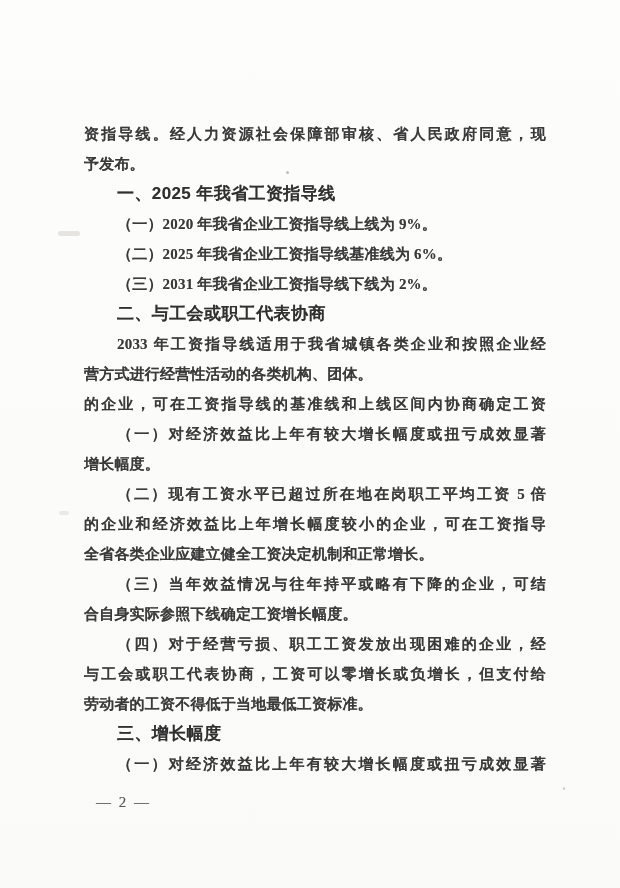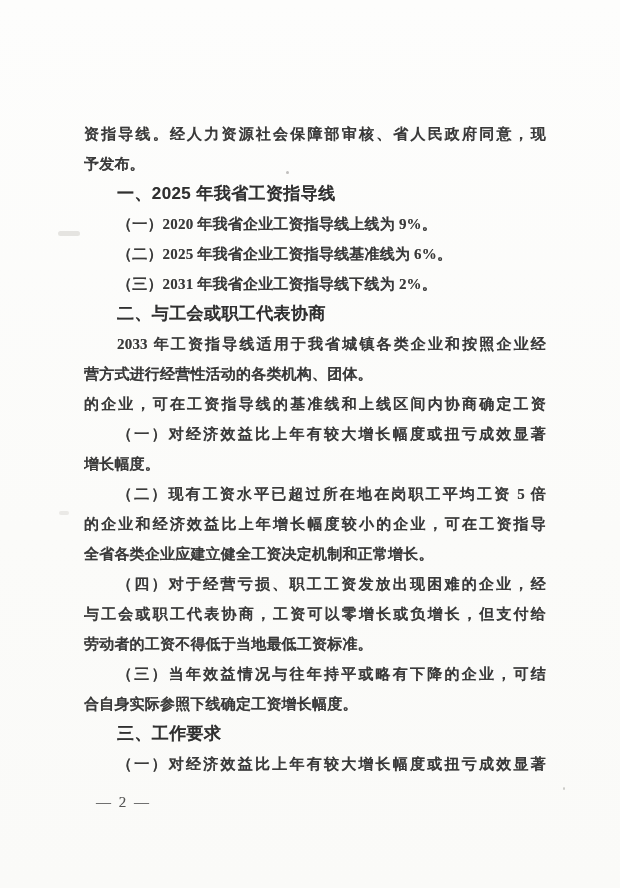--- a/index.html
+++ b/index.html
@@ -107,30 +107,30 @@
         <div class="line full">的企业，可在工资指导线的基准线和上线区间内协商确定工资</div>
         <div class="line full indent">（一）对经济效益比上年有较大增长幅度或扭亏成效显著</div>
         <div class="line">增长幅度。</div>
       </div>
       <div class="block body">
         <div class="line full indent">（二）现有工资水平已超过所在地在岗职工平均工资 5 倍</div>
         <div class="line full">的企业和经济效益比上年增长幅度较小的企业，可在工资指导</div>
         <div class="line">全省各类企业应建立健全工资决定机制和正常增长。</div>
       </div>
       <div class="block body">
+        <div class="line full indent">（三）当年效益情况与往年持平或略有下降的企业，可结</div>
+        <div class="line">合自身实际参照下线确定工资增长幅度。</div>
+      </div>
+      <div class="block body">
         <div class="line full indent">（四）对于经营亏损、职工工资发放出现困难的企业，经</div>
         <div class="line full">与工会或职工代表协商，工资可以零增长或负增长，但支付给</div>
         <div class="line">劳动者的工资不得低于当地最低工资标准。</div>
       </div>
-      <div class="block body">
-        <div class="line full indent">（三）当年效益情况与往年持平或略有下降的企业，可结</div>
-        <div class="line">合自身实际参照下线确定工资增长幅度。</div>
-      </div>
       <div class="block heading">
-        <div class="line indent">三、工作要求</div>
+        <div class="line indent">三、增长幅度</div>
       </div>
       <div class="block body">
         <div class="line full indent">（一）对经济效益比上年有较大增长幅度或扭亏成效显著</div>
       </div>
     </div>
 
   <div class="pagenum">— 2 —</div>
 
   <div class="speck s1"></div>
   <div class="speck s2"></div>

